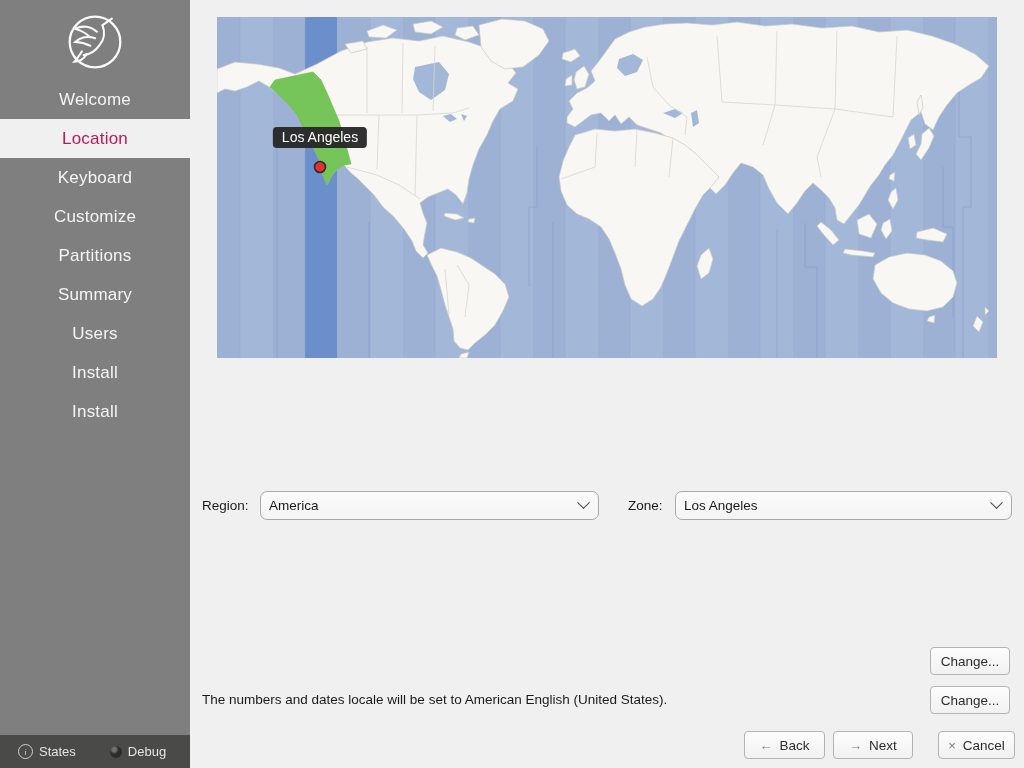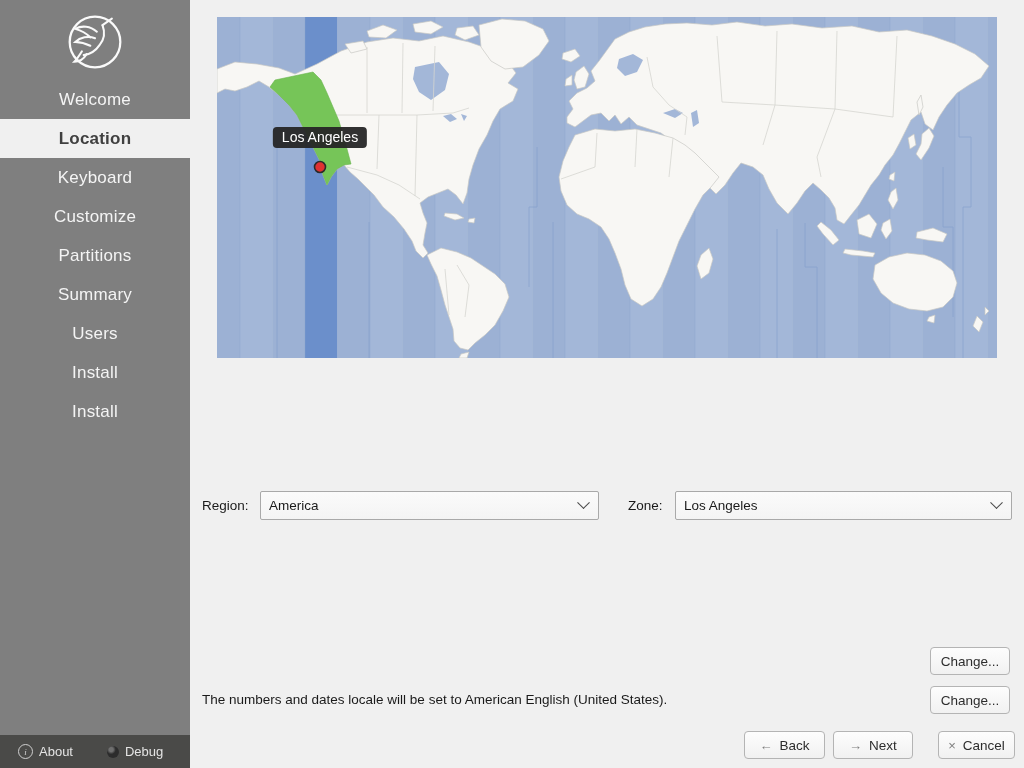--- a/index.html
+++ b/index.html
@@ -14,21 +14,21 @@
   .sidebar{
     position:relative;width:190px;height:768px;flex:0 0 190px;
     background:#7f7f7f;
   }
   .logo{width:190px;display:flex;justify-content:center;padding-top:12px;}
   .steps{position:absolute;top:80px;left:0;width:190px;}
   .step{
     height:39px;line-height:39px;text-align:center;
     font-size:17px;color:#f4f4f4;cursor:default;letter-spacing:.2px;
   }
-  .step.active{background:#f0f0f0;color:#404040;font-weight:bold;}
+  .step.active{background:#f0f0f0;color:#be185d;}
   .sidebar-footer{
     position:absolute;bottom:0;left:0;width:190px;height:33px;
     background:#4a4a48;display:flex;align-items:center;
     font-size:13px;color:#e4e4e4;
   }
   .side-btn{display:flex;align-items:center;gap:6px;background:none;border:none;
     color:#e4e4e4;font-size:13px;font-family:inherit;padding:0;margin:0;cursor:pointer;}
   .about-btn{margin-left:18px;}
   .debug-btn{margin-left:34px;}
   .info-icon{
@@ -52,21 +52,21 @@
     padding:2px 9px 3px;border-radius:4px;white-space:nowrap;
   }
 
   .field-label{
     position:absolute;height:29px;line-height:29px;
     font-size:13.5px;color:#1a1a1a;
   }
   .dropdown{
     position:absolute;top:491px;height:27px;
     background:linear-gradient(#fbfbfb,#f4f4f4);
-    border:1px solid #a9a9a9;border-radius:2px;
+    border:1px solid #a9a9a9;border-radius:7px;
     display:flex;align-items:center;justify-content:space-between;
     font-size:13.5px;color:#1a1a1a;padding:0 10px 0 8px;cursor:pointer;
   }
   .chevron{
     width:8px;height:8px;border-right:1.6px solid #4a4a4a;border-bottom:1.6px solid #4a4a4a;
     transform:rotate(45deg) translate(-2px,-2px);flex:0 0 auto;
   }
 
   .msg-text{
     position:absolute;left:12px;height:28px;line-height:28px;
@@ -108,21 +108,21 @@
       <div class="step">Partitions</div>
       <div class="step">Summary</div>
       <div class="step">Users</div>
       <div class="step">Install</div>
       <div class="step">Install</div>
     </nav>
 
     <div class="sidebar-footer">
       <button class="side-btn about-btn">
         <span class="info-icon">i</span>
-        <span>About</span>
+        <span>States</span>
       </button>
       <button class="side-btn debug-btn">
         <span class="bug-icon"></span>
         <span>Debug</span>
       </button>
     </div>
   </aside>
 
   <main class="main">
 

